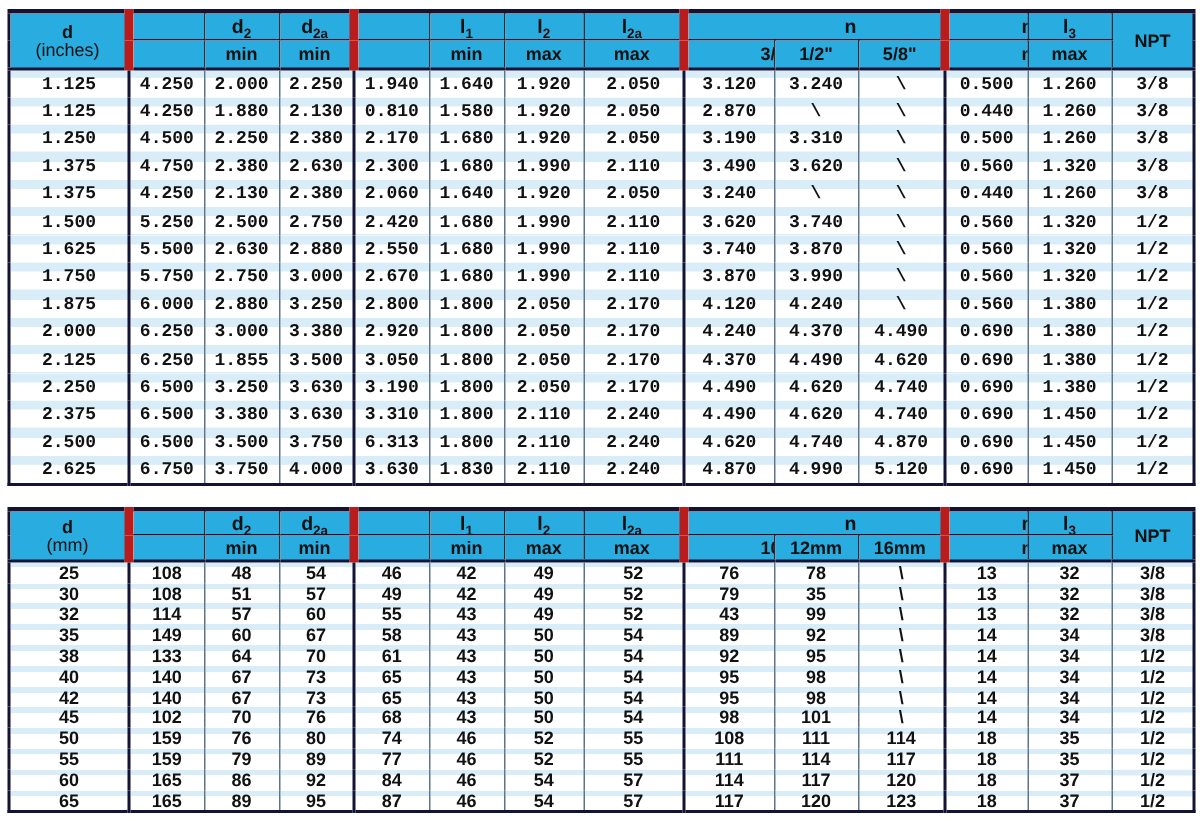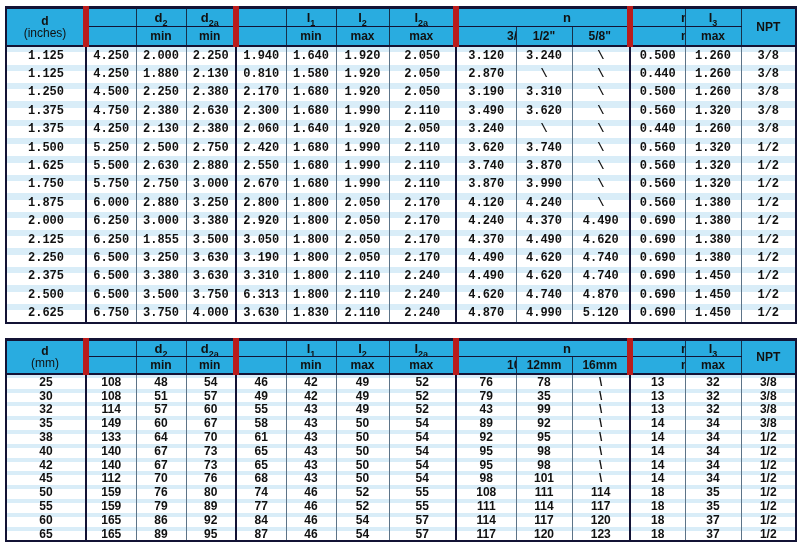--- a/index.html
+++ b/index.html
@@ -514,21 +514,21 @@
           <td>54</td>
           <td>95</td>
           <td>98</td>
           <td>\</td>
           <td>14</td>
           <td>34</td>
           <td>1/2</td>
         </tr>
         <tr>
           <td>45</td>
-          <td>112</td>
+          <td>102</td>
           <td>70</td>
           <td>76</td>
           <td>68</td>
           <td>43</td>
           <td>50</td>
           <td>54</td>
           <td>98</td>
           <td>101</td>
           <td>\</td>
           <td>14</td>

